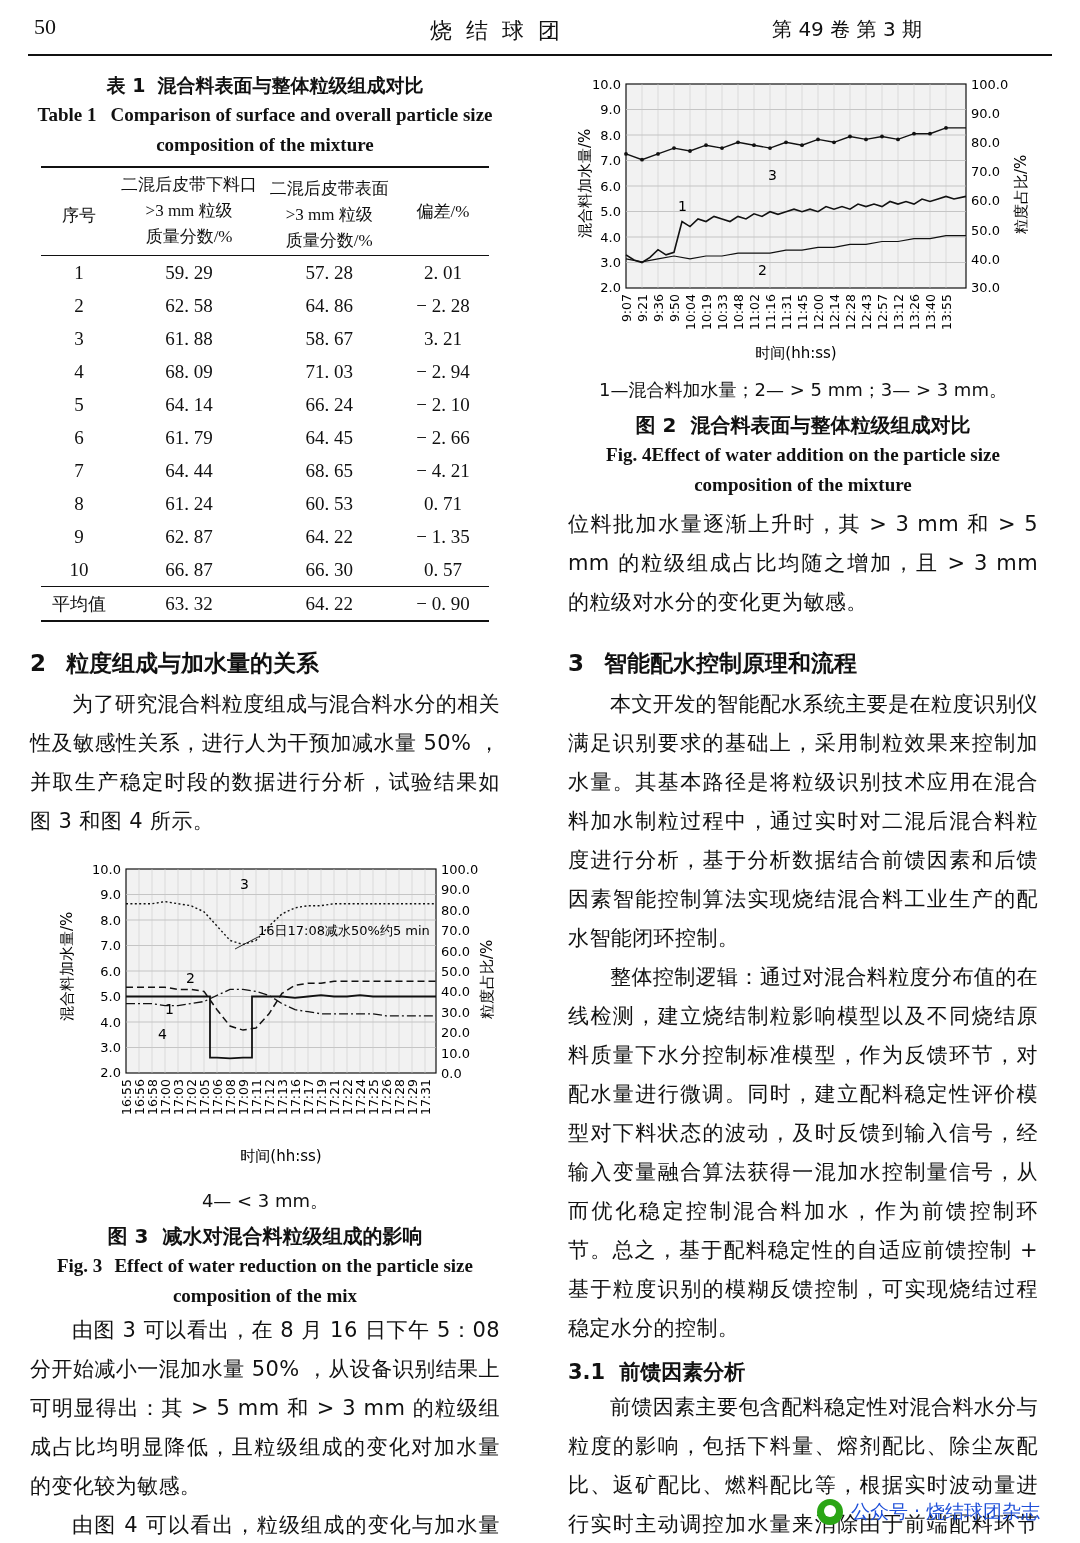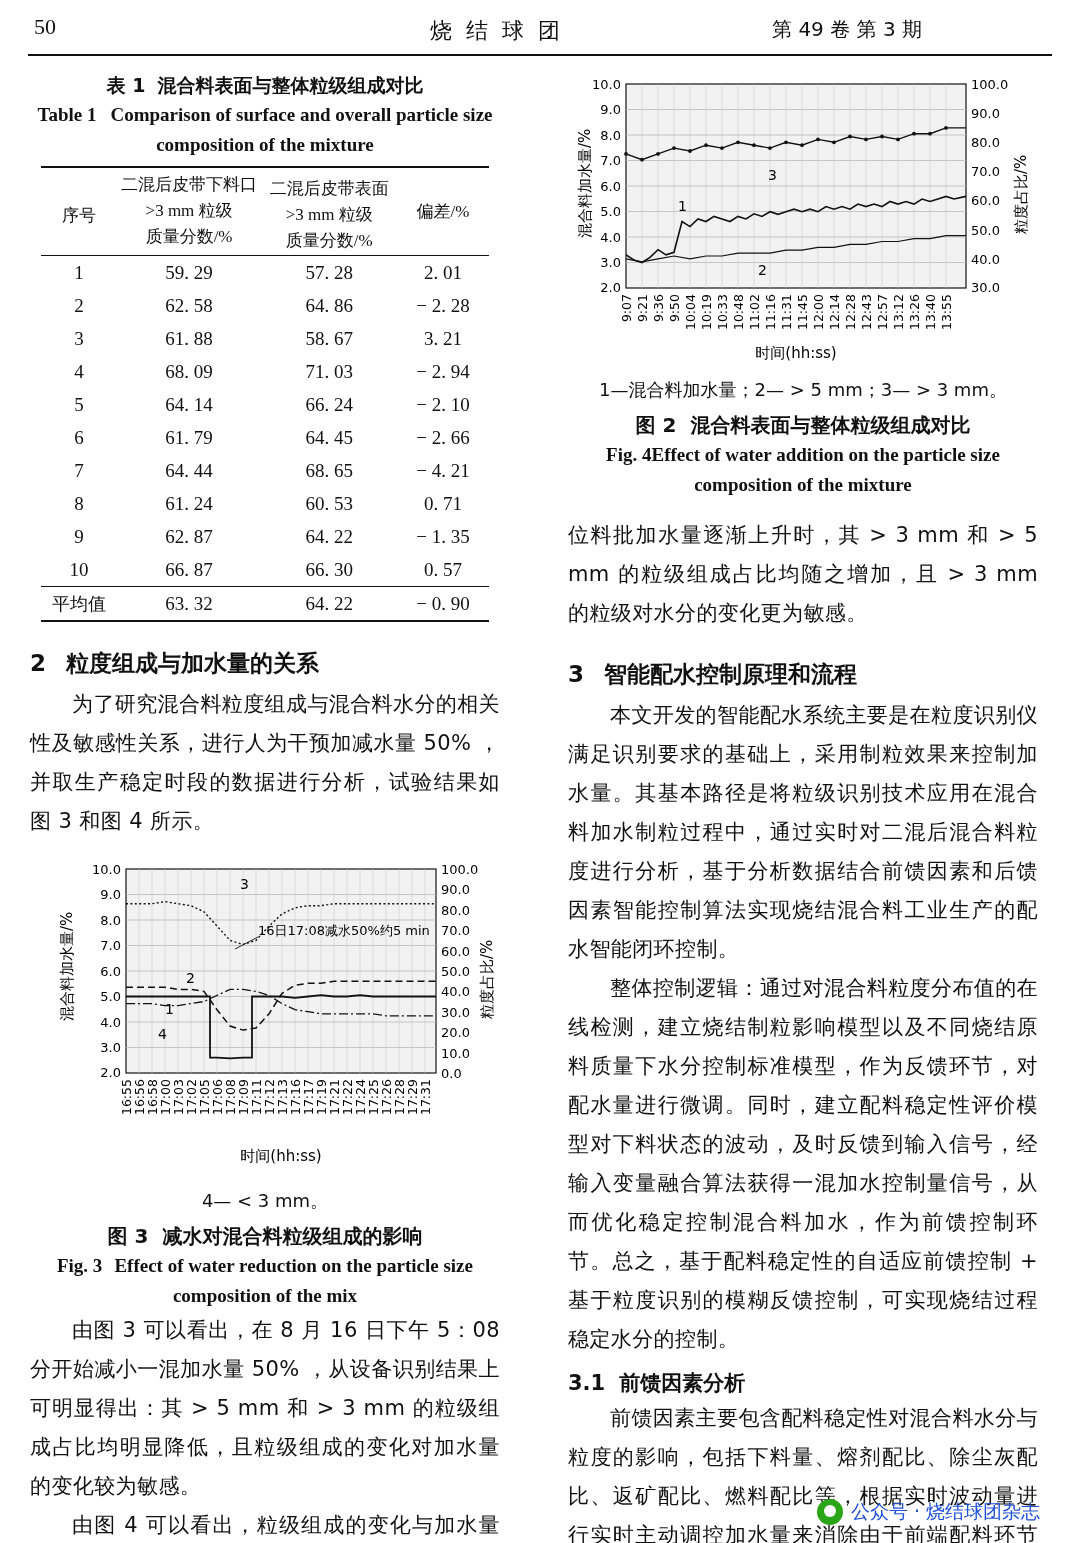--- a/index.html
+++ b/index.html
@@ -457,21 +457,21 @@
     <div class="fignote">
       <div>1—混合料加水量；2— &gt; 5 mm；3— &gt; 3 mm。</div>
     </div>
     <div class="figcap">
       <div class="zh"><span class="n">图 2</span><span>混合料表面与整体粒级组成对比</span></div>
       <div class="en"><span style="">Fig. 4</span><span>Effect of water addition on the particle size</span></div>
       <div class="en"><span>composition of the mixture</span></div>
     </div>
   </div>
 
-  <p class="body noind" style="margin-top:16px">位料批加水量逐渐上升时，其 &gt; 3 mm 和 &gt; 5 mm 的粒级组成占比均随之增加，且 &gt; 3 mm 的粒级对水分的变化更为敏感。</p>
+  <p class="body noind" style="margin-top:5px">位料批加水量逐渐上升时，其 &gt; 3 mm 和 &gt; 5 mm 的粒级组成占比均随之增加，且 &gt; 3 mm 的粒级对水分的变化更为敏感。</p>
 
   <h2 class="sec">
     <span class="n">3</span><span>智能配水控制原理和流程</span>
   </h2>
   <p class="body">本文开发的智能配水系统主要是在粒度识别仪满足识别要求的基础上，采用制粒效果来控制加水量。其基本路径是将粒级识别技术应用在混合料加水制粒过程中，通过实时对二混后混合料粒度进行分析，基于分析数据结合前馈因素和后馈因素智能控制算法实现烧结混合料工业生产的配水智能闭环控制。</p>
   <p class="body">整体控制逻辑：通过对混合料粒度分布值的在线检测，建立烧结制粒影响模型以及不同烧结原料质量下水分控制标准模型，作为反馈环节，对配水量进行微调。同时，建立配料稳定性评价模型对下料状态的波动，及时反馈到输入信号，经输入变量融合算法获得一混加水控制量信号，从而优化稳定控制混合料加水，作为前馈控制环节。总之，基于配料稳定性的自适应前馈控制 + 基于粒度识别的模糊反馈控制，可实现烧结过程稳定水分的控制。</p>
   <h3 class="sec">
     <span class="n">3.1</span><span>前馈因素分析</span>
   </h3>
   <p class="body">前馈因素主要包含配料稳定性对混合料水分与粒度的影响，包括下料量、熔剂配比、除尘灰配比、返矿配比、燃料配比等，根据实时波动量进行实时主动调控加水量来消除由于前端配料环节的波动对水分的影响，进而影响到制粒效果。具体参数设置如表 2 所示。</p>

